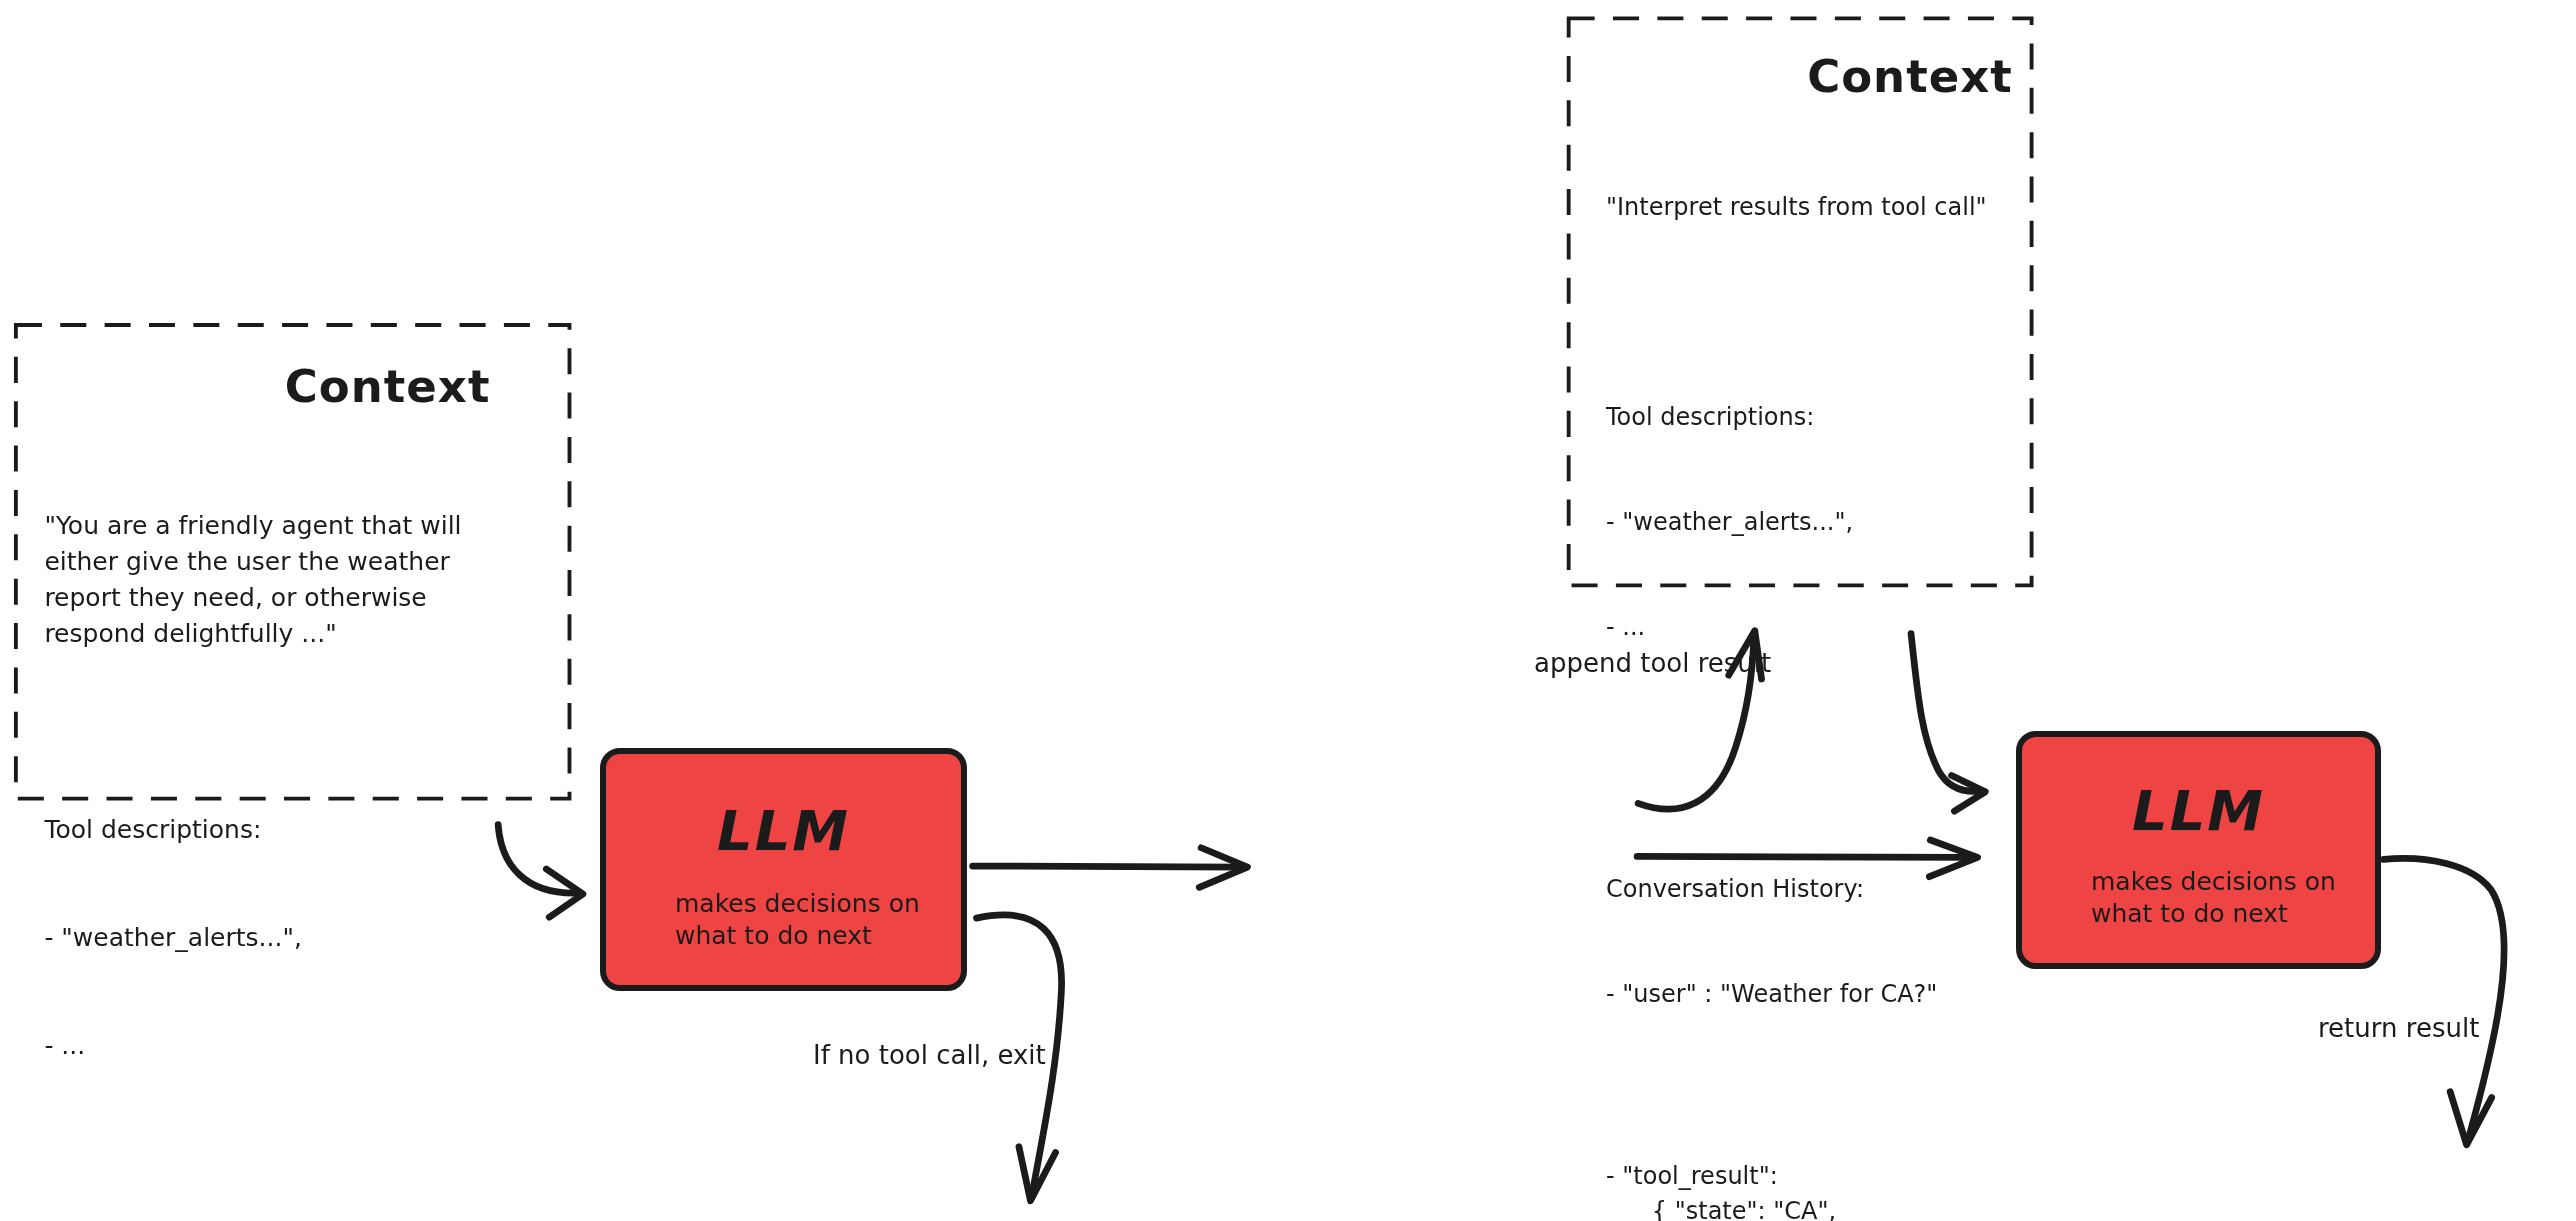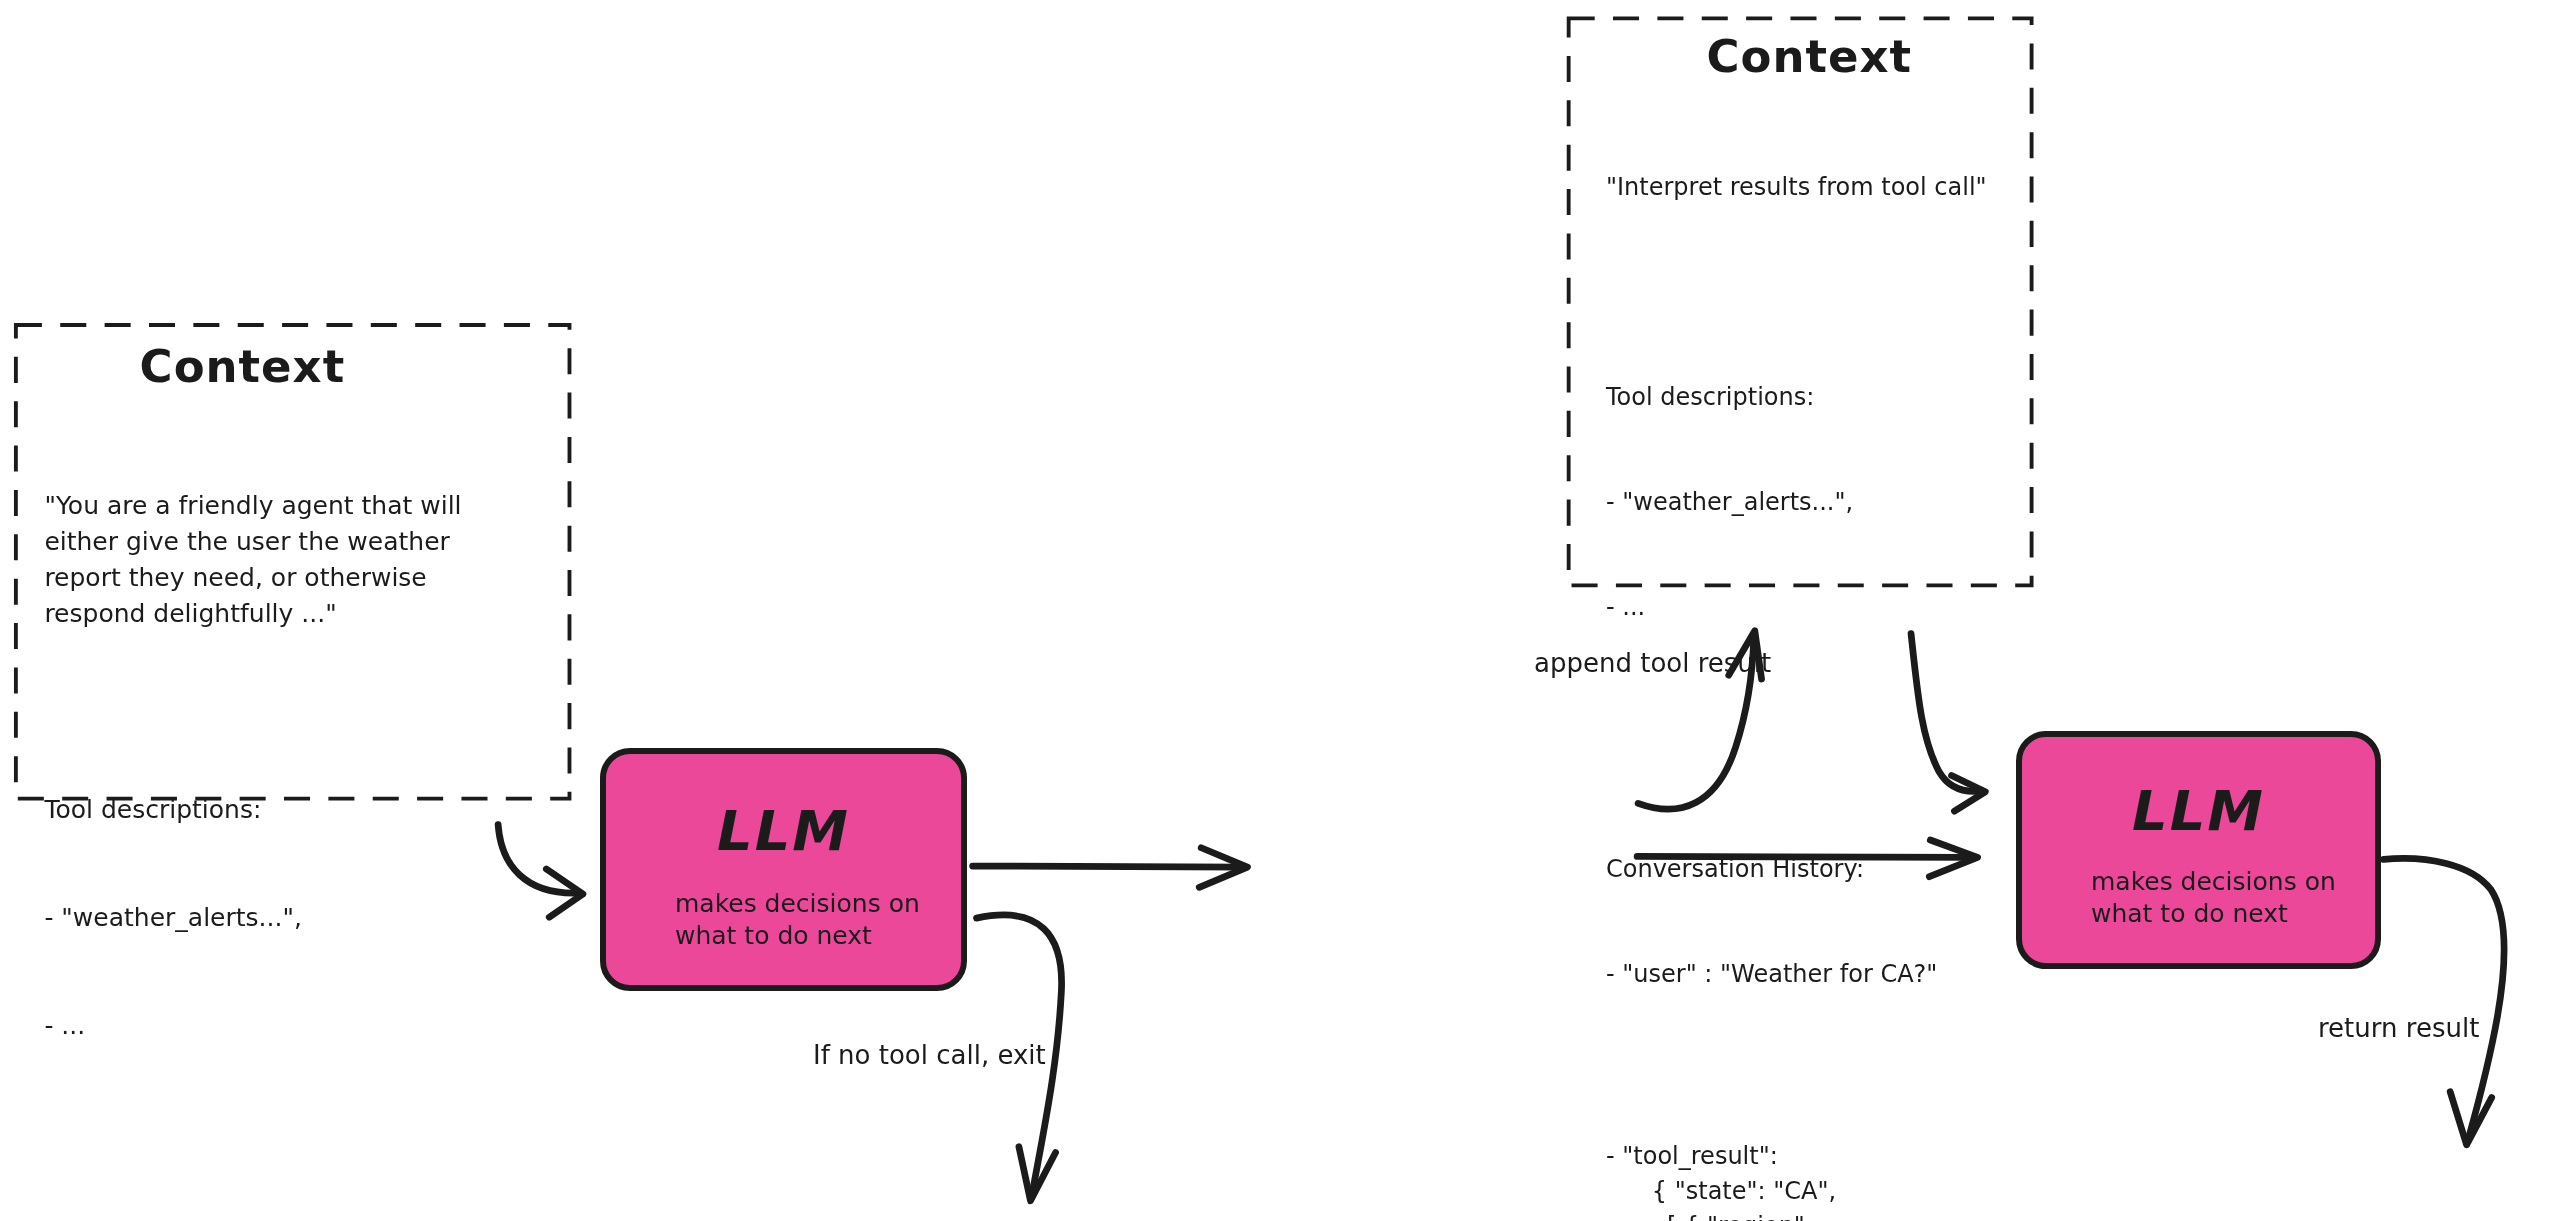--- a/index.html
+++ b/index.html
@@ -24,45 +24,46 @@
 
   
   .ctx {
     position: absolute;
     z-index: 2;
     box-sizing: border-box;
   }
   .ctx-title {
     font-size: 45px;
     font-weight: 700;
-    text-align: center;
+    text-align: right;
     letter-spacing: 1px;
+    margin-top: 20px;
   }
   .ctx-body { white-space: pre; font-weight: 500; }
 
   .ctx1 { left: 15.4px; top: 325px; width: 554px; height: 474px; padding: 15.4px 29px 0 29px; }
   .ctx1 .ctx-title { transform: translateX(-50px); margin-bottom: 23px; }
   .ctx1 .ctx-body { font-size: 25px; line-height: 36px; }
   .ctx1 .block { margin-bottom: 15.4px; }
 
   .ctx2 { left: 1569px; top: 18.3px; width: 463px; height: 567px; padding: 11.6px 19.3px 0 37px; }
   .ctx2 .ctx-title { margin-bottom: 17.4px; }
   .ctx2 .ctx-body { font-size: 24px; line-height: 35px; }
   .ctx2 .instruction { margin-bottom: 35px; }
   .ctx2 .block { margin-bottom: 16.4px; }
   .ctx2 .history-block { margin-bottom: 7.7px; }
 
   
   .node {
     position: absolute;
     z-index: 2;
     box-sizing: border-box;
-    background: #ec4899;
+    background: #ef4444;
     border: 6.8px solid #1b1b1b;
-    border-radius: 30px;
+    border-radius: 20px;
   }
   .node-title {
     text-align: center;
     font-weight: 800;
     letter-spacing: 1.9px;
   }
   .node-title.italic { font-style: italic; font-size: 56px; }
   .node-title.upright { font-style: normal; font-weight: 700; font-size: 50px; }
   .node-sub {
     white-space: pre;

